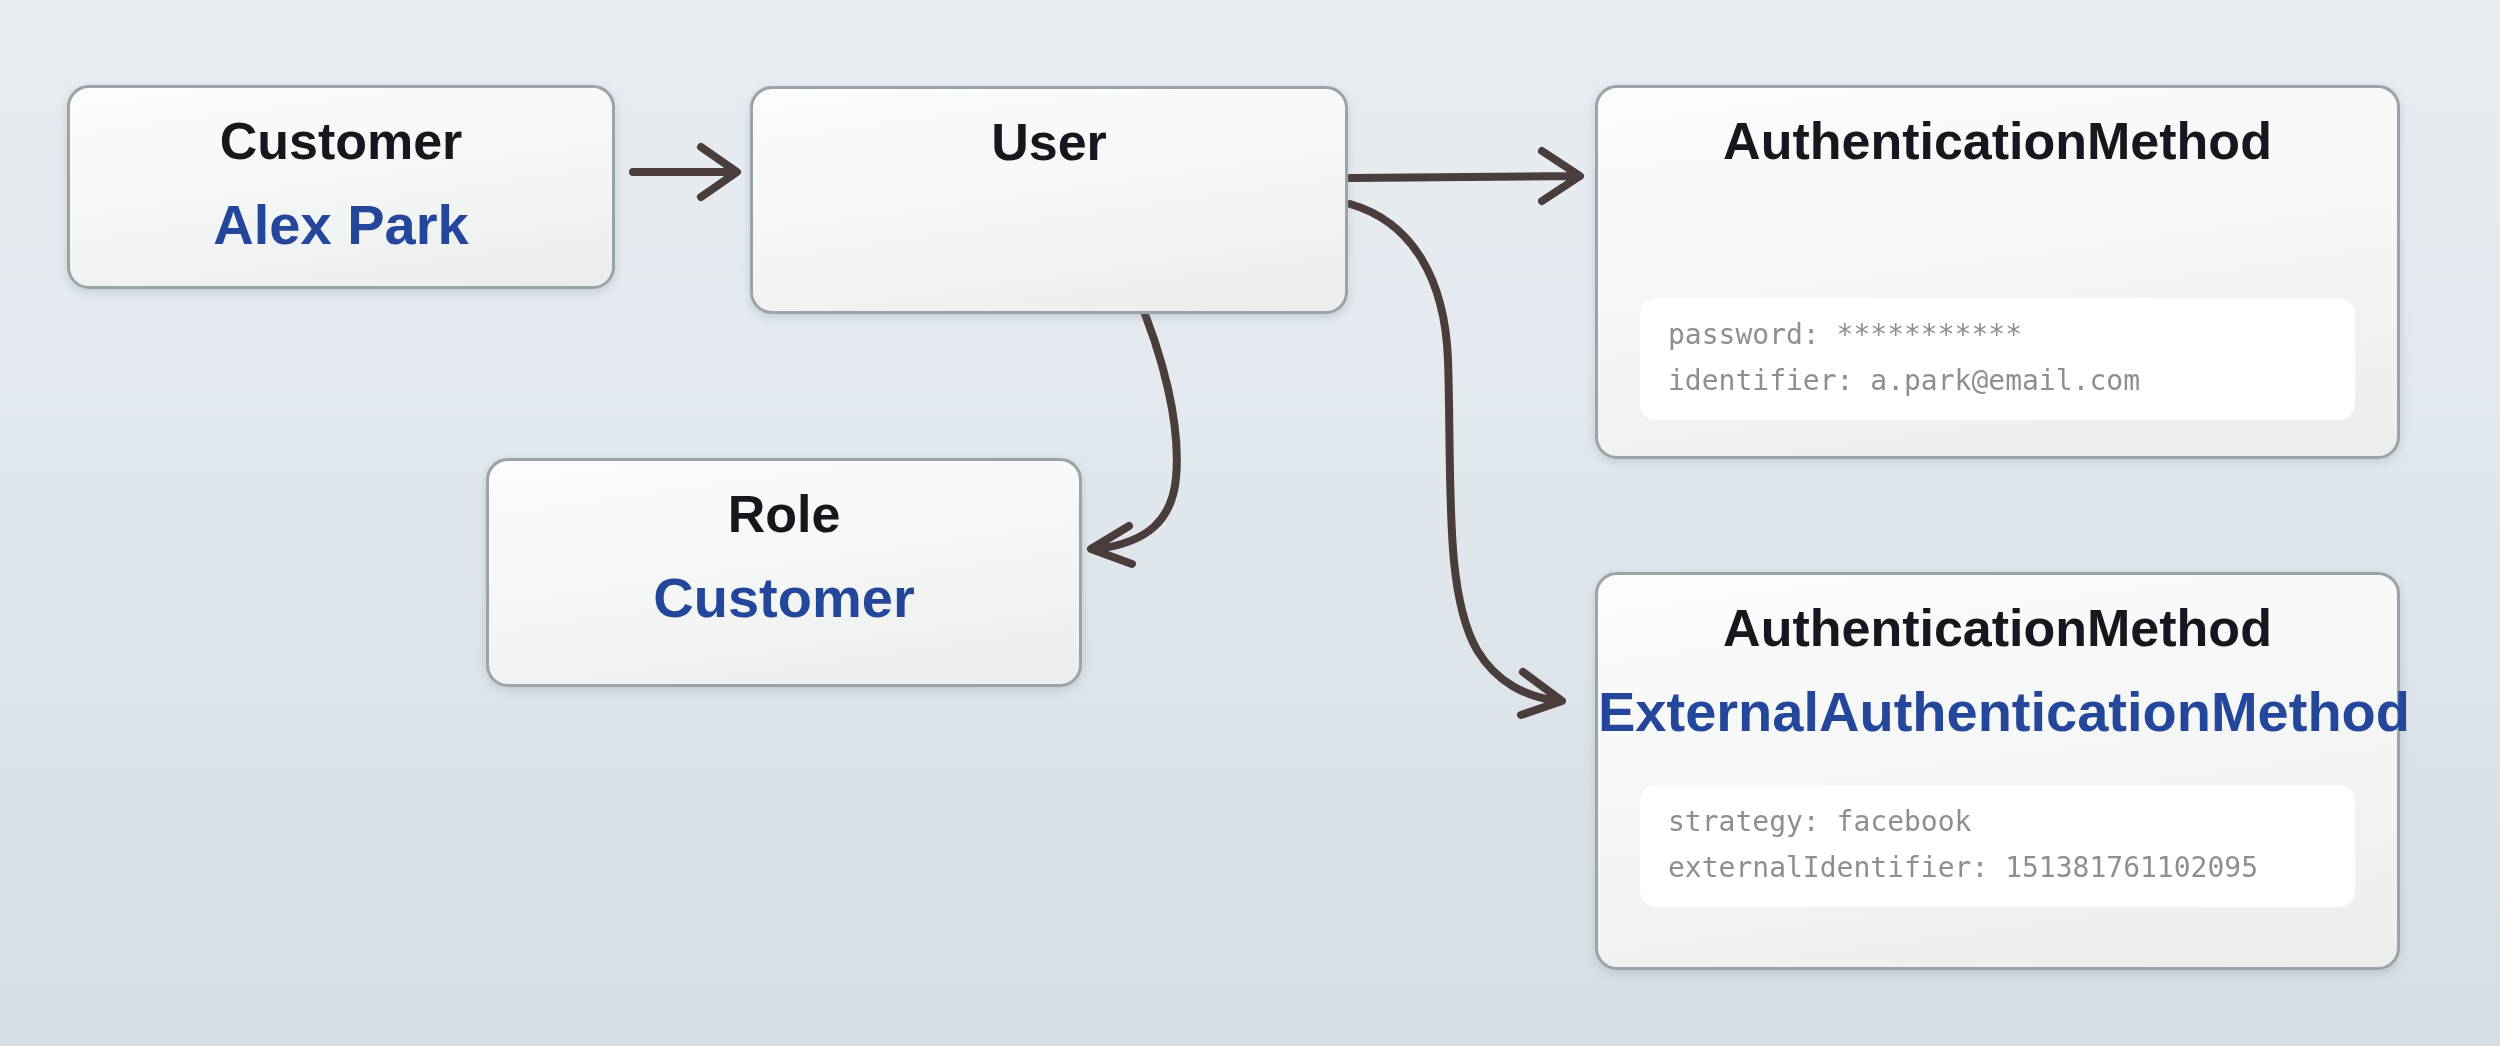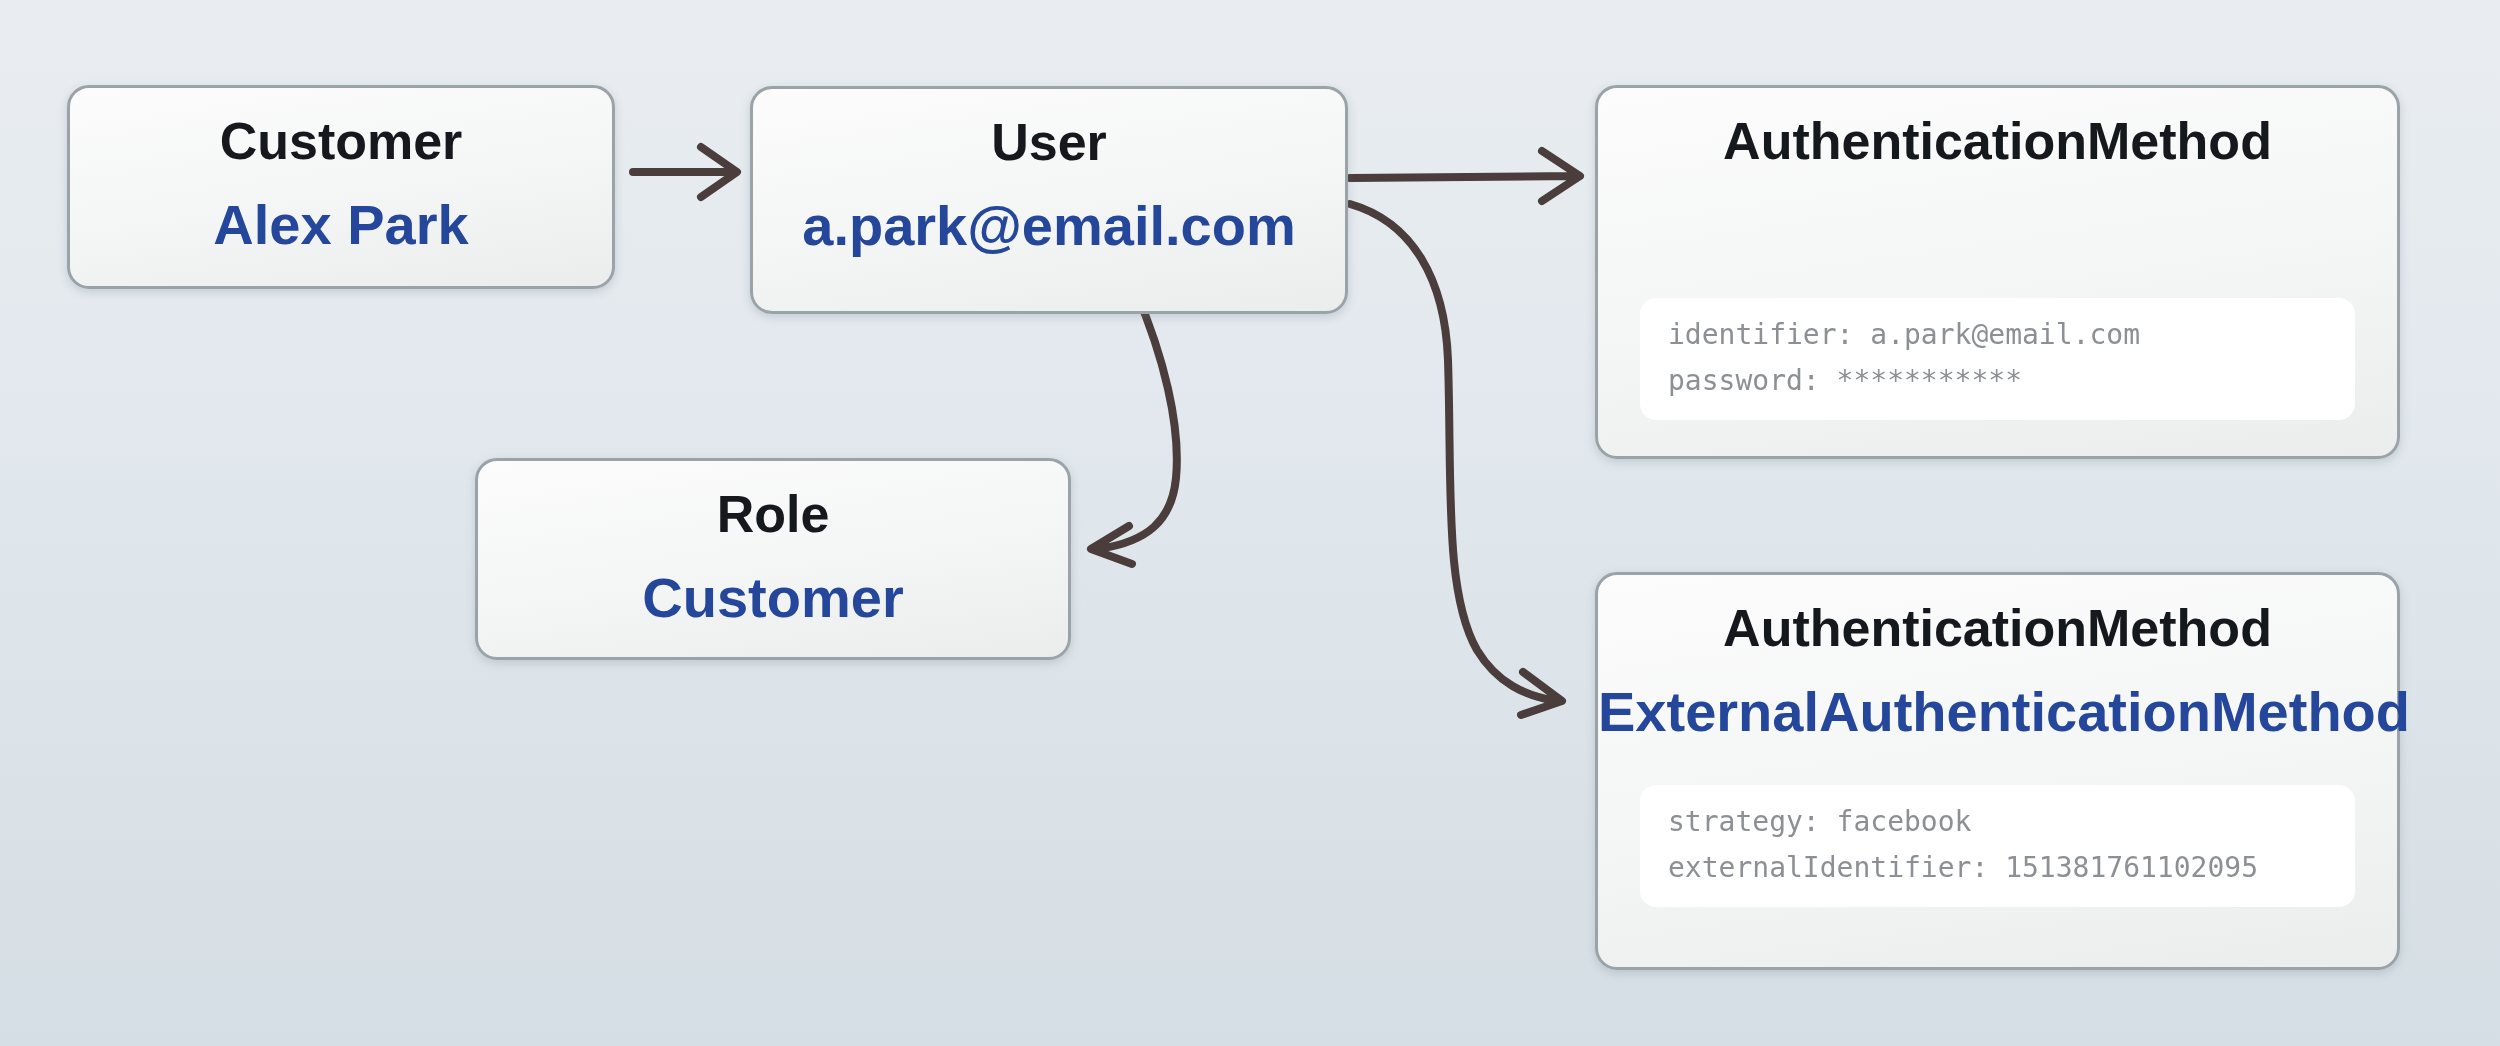--- a/index.html
+++ b/index.html
@@ -41,21 +41,21 @@
     padding:14px 28px;
   }
   .attr-line{
     font-family:"DejaVu Sans Mono","Liberation Mono",monospace;
     font-size:28px;line-height:46px;color:var(--attr);
     white-space:nowrap;
   }
   
   #node-customer{left:67px;top:85px;width:548px;height:204px}
   #node-user{left:750px;top:86px;width:598px;height:228px}
-  #node-role{left:475px;top:458px;width:596px;height:202px}
+  #node-role{left:486px;top:458px;width:596px;height:229px}
   #node-native-auth{left:1595px;top:85px;width:805px;height:374px}
   #node-external-auth{left:1595px;top:572px;width:805px;height:398px}
 </style>
 </head>
 <body>
 
 <div class="canvas">
 
   <svg class="arrows" viewBox="0 0 2500 1046">
     <path d="M 633 172 L 733 172 M 701 147 L 737 172 L 701 197"></path>
@@ -64,33 +64,32 @@
     <path d="M 1350 204 C 1413 222 1445 280 1448 360 C 1452 482 1444 592 1477 650 C 1497 683 1525 696 1557 701 M 1523 672 L 1562 701 L 1521 715"></path>
   </svg>
 
   <div class="node" id="node-customer">
     <div class="node-title">Customer</div>
     <div class="node-value">Alex Park</div>
   </div>
 
   <div class="node" id="node-user">
     <div class="node-title">User</div>
-    <div class="node-value">a.park@email.com</div>
   </div>
 
   <div class="node" id="node-role">
     <div class="node-title">Role</div>
     <div class="node-value">Customer</div>
   </div>
 
   <div class="node" id="node-native-auth">
     <div class="node-title">AuthenticationMethod</div>
     <div class="attr-panel">
+      <div class="attr-line">password: ***********</div>
       <div class="attr-line">identifier: a.park@email.com</div>
-      <div class="attr-line">password: ***********</div>
     </div>
   </div>
 
   <div class="node" id="node-external-auth">
     <div class="node-title">AuthenticationMethod</div>
     <div class="node-value">ExternalAuthenticationMethod</div>
     <div class="attr-panel">
       <div class="attr-line">strategy: facebook</div>
       <div class="attr-line">externalIdentifier: 151381761102095</div>
     </div>

